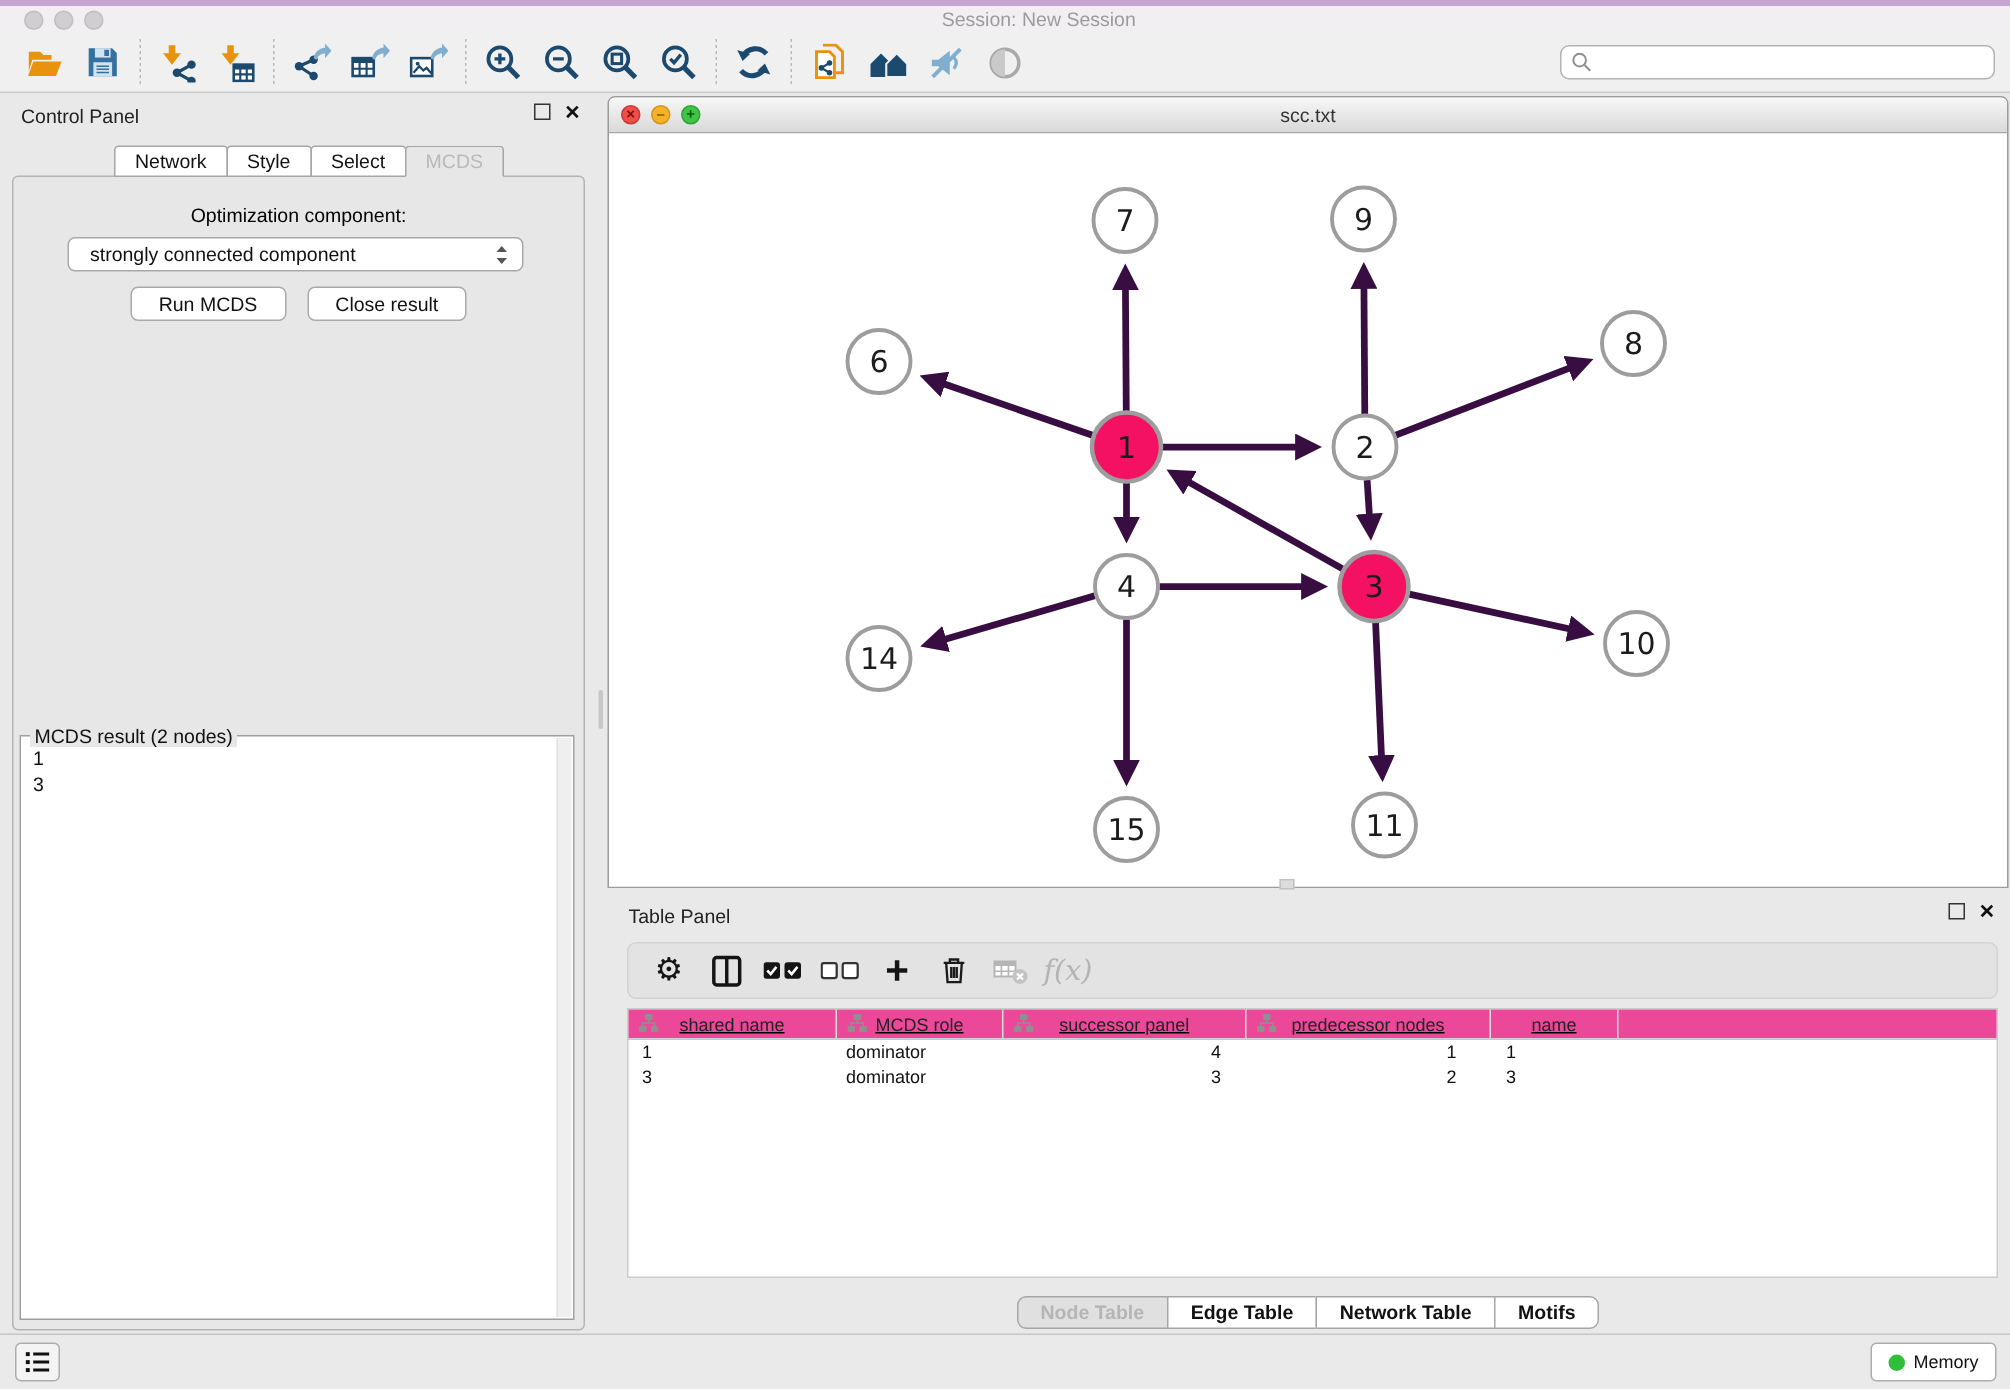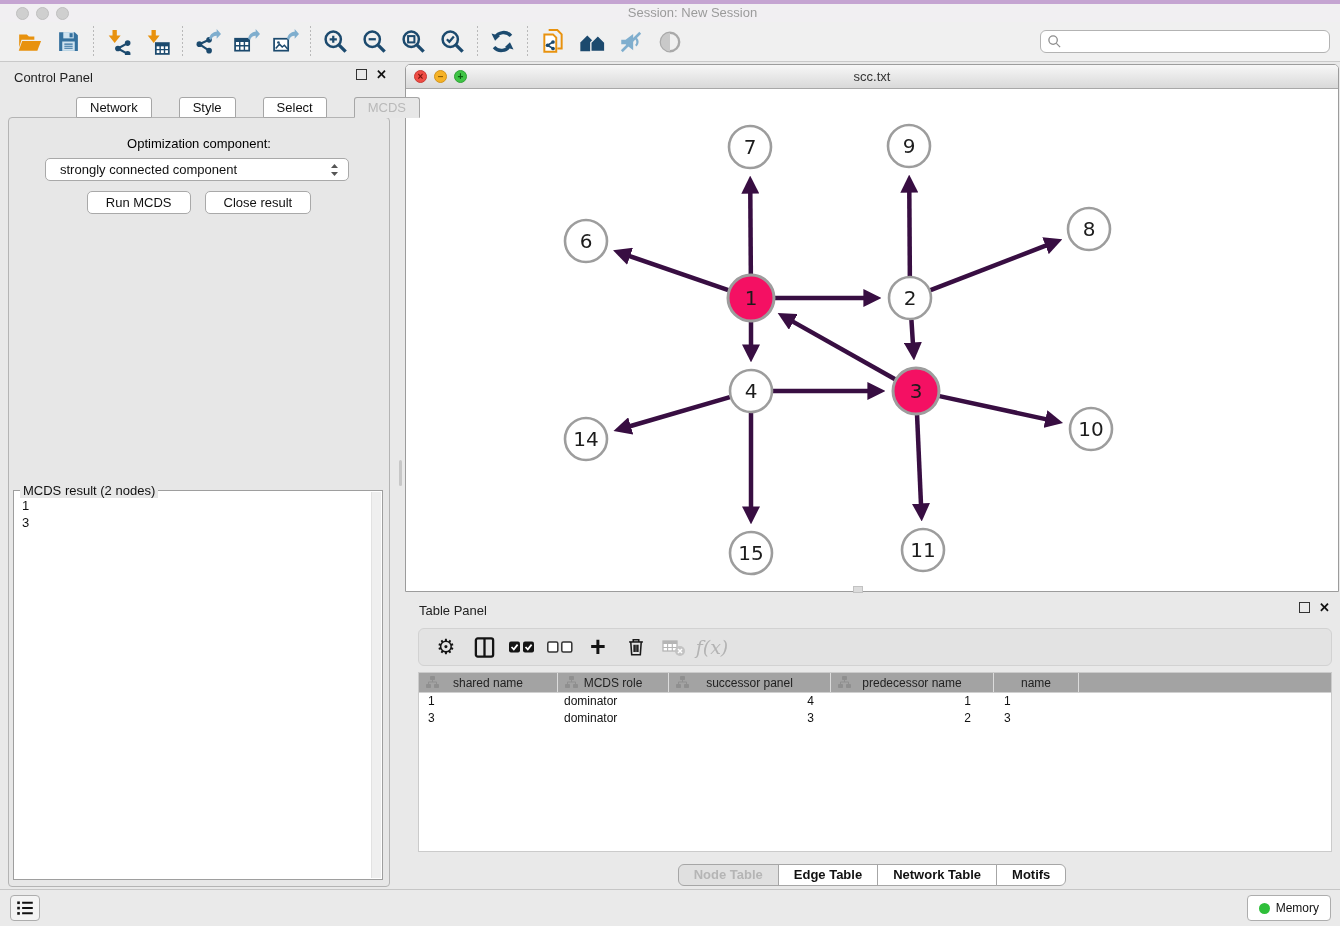--- a/index.html
+++ b/index.html
@@ -20,21 +20,21 @@
   .search-wrap{margin-left:auto;position:relative;width:290px;height:23px;}
   .search-wrap svg{position:absolute;left:7px;top:4px;}
   .search-input{width:100%;height:100%;box-sizing:border-box;border:1px solid #b3b3b3;border-radius:6px;background:#fff;padding:0 6px 0 26px;font-size:13px;outline:none;font-family:"Liberation Sans",sans-serif;}
 
   
   .control-panel{position:absolute;left:0;top:62px;width:397px;bottom:36px;}
   .panel-header{position:absolute;top:8px;left:14px;font-size:13px;color:#222;}
   .panel-icons{position:absolute;top:7px;right:10px;display:flex;gap:9px;align-items:center;}
   .float-ic{width:9px;height:9px;border:1.5px solid #333;display:inline-block;}
   .close-ic{font-size:13px;font-weight:bold;color:#111;line-height:11px;}
-  .cp-tabs{position:absolute;top:35px;left:77px;display:flex;z-index:3;gap:28px;}
+  .cp-tabs{position:absolute;top:35px;left:77px;display:flex;z-index:3;}
   .tab{border:1px solid #a6a6a6;background:#fff;color:#111;font-size:13px;line-height:19px;height:21px;box-sizing:border-box;padding:0 13px;margin-left:-1px;border-radius:3px 3px 0 0;}
   .cp-tabs .tab.active{background:#e7e7e7;color:#b9b9b9;border-bottom-color:#e7e7e7;}
   .cp-body{position:absolute;top:55px;left:8px;right:7px;bottom:3px;background:#e7e7e7;border:1px solid #b4b4b4;border-radius:4px;}
   .opt-label{position:absolute;top:18px;left:0;right:0;text-align:center;font-size:13px;color:#000;}
   .criterion{position:absolute;top:40px;left:36px;right:40px;height:23px;background:#fff;border:1px solid #a9a9a9;border-radius:5px;font-size:13px;line-height:21px;padding-left:14px;box-sizing:border-box;color:#111;}
   .stepper{position:absolute;right:8px;top:3px;width:11px;height:16px;}
   .stepper svg{display:block}
   .btn-row{position:absolute;top:73px;left:0;right:0;display:flex;justify-content:center;gap:14px;}
   .btn{height:23px;background:#fff;border:1px solid #a9a9a9;border-radius:5px;font-size:13px;padding:0 18px;line-height:21px;color:#111;}
   .mcds-result{position:absolute;left:4px;right:6px;top:372px;bottom:6px;border:1px solid #9e9e9e;background:#fff;margin:0;padding:0;}
@@ -57,21 +57,21 @@
   .h-handle{position:absolute;left:853px;top:586px;width:10px;height:7px;background:#dcdcdc;border:1px solid #c2c2c2;box-sizing:border-box;}
 
   
   .table-panel{position:absolute;left:405px;top:595px;width:935px;height:295px;}
   .tp-toolbar{position:absolute;top:33px;left:13px;right:8px;height:38px;background:#e3e3e3;border:1px solid #d2d2d2;border-radius:6px;display:flex;align-items:center;padding-left:10px;gap:4px;box-sizing:border-box;}
   .tp-btn{width:34px;height:32px;display:flex;align-items:center;justify-content:center;}
   .gear-glyph{font-size:21px;color:#141414;line-height:22px;}
   .plus-glyph{font-size:27px;font-weight:bold;color:#141414;line-height:24px;}
   .fx-glyph{font-family:"DejaVu Serif",serif;font-style:italic;font-size:19px;color:#b3b3b3;}
   .tp-table{position:absolute;top:77px;left:13px;right:8px;bottom:38px;background:#fff;border:1px solid #cbcbcb;box-sizing:border-box;}
-  .thead{display:flex;height:19px;background:#a3a3a3;border-bottom:1px solid #d0d0d0;}
+  .thead{display:flex;height:19px;background:#ec4899;border-bottom:1px solid #d0d0d0;text-decoration:underline;}
   .th{position:relative;display:flex;align-items:center;justify-content:center;font-size:12px;color:#222;border-right:1px solid #dcdcdc;box-sizing:border-box;}
   .th svg{position:absolute;left:7px;top:3px;}
   .trow{display:flex;height:17px;}
   .td{font-size:12px;color:#111;line-height:17px;box-sizing:border-box;overflow:hidden;}
   .c0{width:139px;padding-left:9px;}
   .c1{width:111px;padding-left:6px;}
   .c2{width:162px;text-align:right;padding-right:17px;}
   .c3{width:163px;text-align:right;padding-right:23px;}
   .c4{width:85px;padding-left:10px;}
 
@@ -463,21 +463,21 @@
           </div>
           <div class="th c3" style="padding: 0px;">
             <svg width="13" height="13" viewBox="0 0 13 13">
               <g fill="#8f8f8f">
                 <rect x="4" y="0" width="5" height="4" rx="0.8"></rect>
                 <rect x="0" y="8" width="5" height="4" rx="0.8"></rect>
                 <rect x="8" y="8" width="5" height="4" rx="0.8"></rect>
               </g>
               <path d="M6.5 4v2M2.5 8V6h8v2" stroke="#8f8f8f" fill="none"></path>
             </svg>
-            <span>predecessor name</span>
+            <span>predecessor nodes</span>
           </div>
           <div class="th c4" style="padding: 0px;">
             <span>name</span>
           </div>
         </div>
       <div>
           <div class="trow">
             <div class="td c0">1</div>
             <div class="td c1">dominator</div>
             <div class="td c2">4</div>

